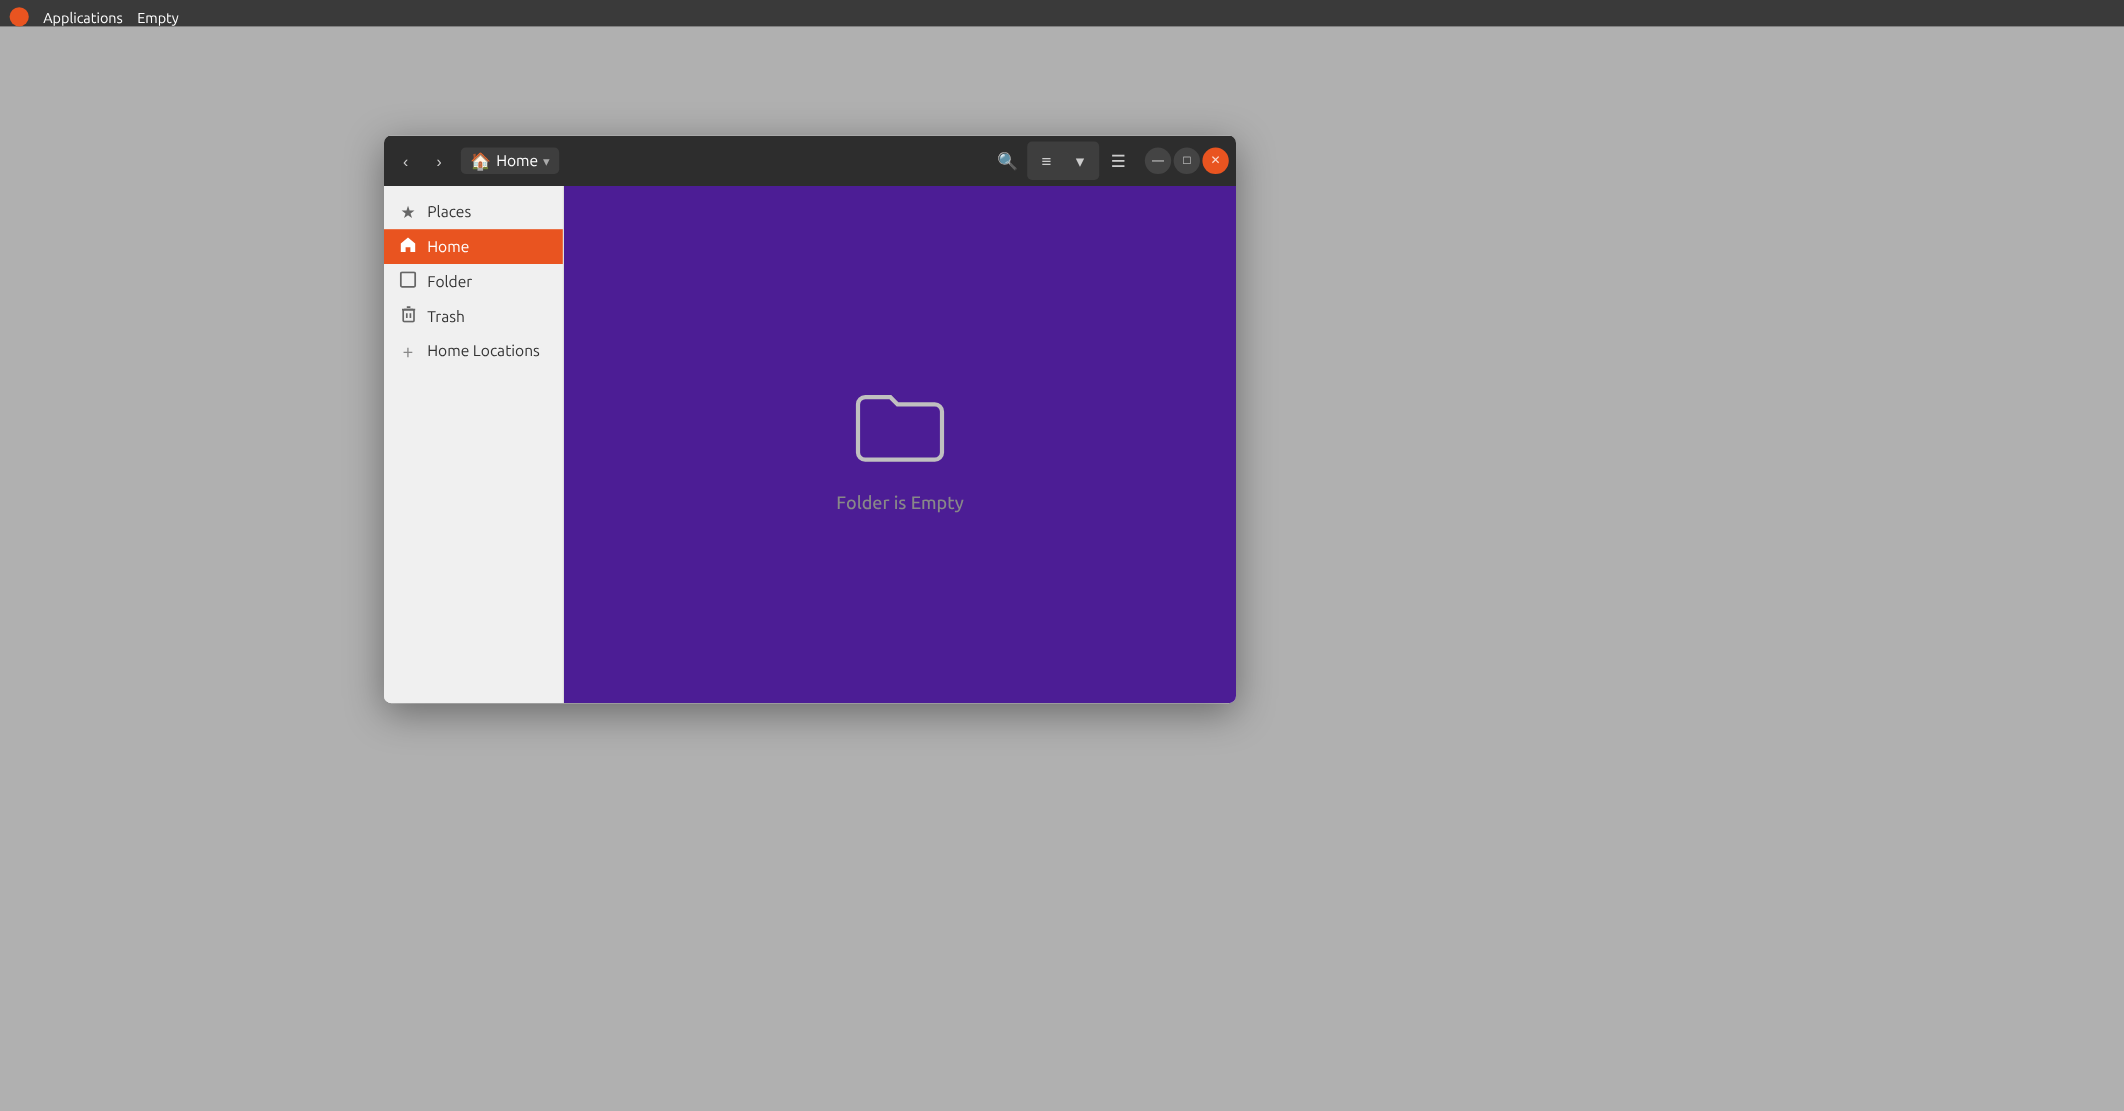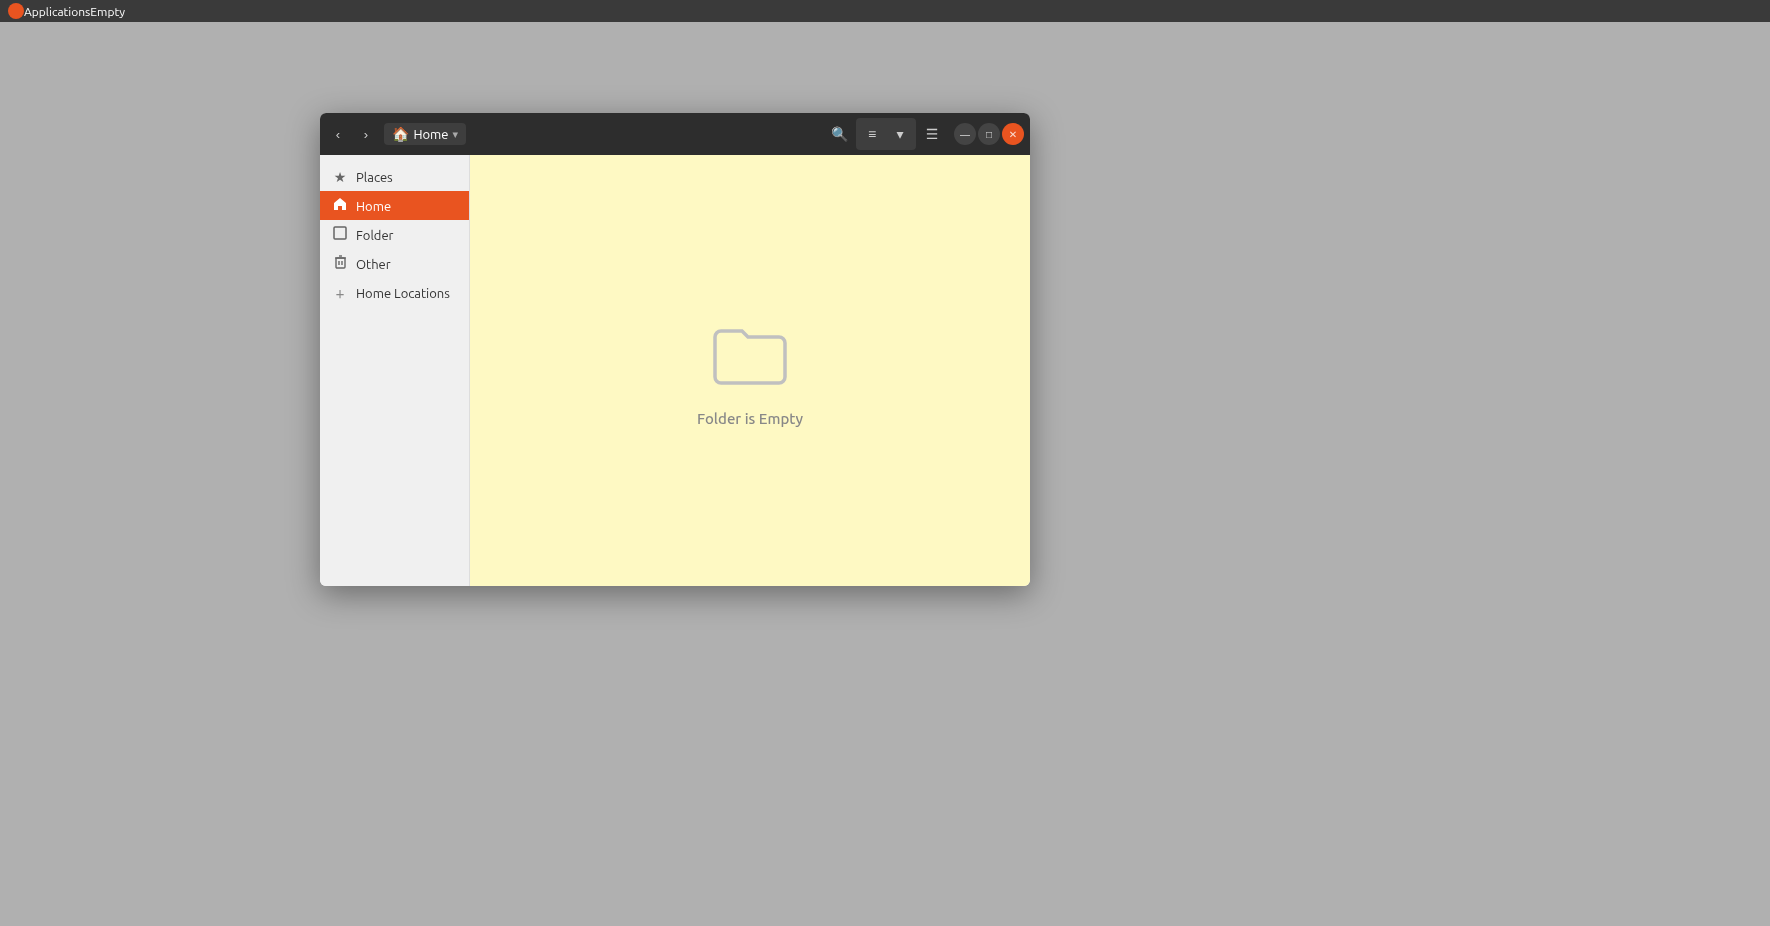--- a/index.html
+++ b/index.html
@@ -15,23 +15,23 @@
 
     
     .system-bar {
       position: absolute;
       top: 0;
       left: 0;
       width: 100%;
       height: 22px;
       background: #3a3a3a;
       display: flex;
-      align-items: center;
+      align-items: flex-end;
       padding: 0 8px;
-      gap: 0;
+      gap: 12px;
       z-index: 100;
     }
 
     .system-bar-logo {
       width: 16px;
       height: 16px;
       border-radius: 50%;
       background: #e95420;
       flex-shrink: 0;
       display: flex;
@@ -214,21 +214,21 @@
     }
 
     .sidebar-add {
       color: #888888;
       font-size: 16px;
     }
 
     
     .file-content {
       flex: 1;
-      background: #fef9c3;
+      background: #4c1d95;
       display: flex;
       flex-direction: column;
       align-items: center;
       justify-content: center;
     }
 
     .empty-folder-icon {
       width: 80px;
       height: 80px;
       margin-bottom: 16px;
@@ -309,21 +309,21 @@
       <div class="sidebar-item">
         <span class="sidebar-icon">
           <svg width="13" height="14" viewBox="0 0 13 14" fill="none" stroke="currentColor" stroke-width="1.4">
             <rect x="2" y="3" width="9" height="10" rx="1"></rect>
             <line x1="1" y1="3" x2="12" y2="3"></line>
             <line x1="5" y1="1" x2="8" y2="1"></line>
             <line x1="5" y1="6" x2="5" y2="10"></line>
             <line x1="8" y1="6" x2="8" y2="10"></line>
           </svg>
         </span>
-        <span>Other</span>
+        <span>Trash</span>
       </div>
 
       <div class="sidebar-item">
         <span class="sidebar-icon sidebar-add">+</span>
         <span>Home Locations</span>
       </div>
     </div>
 
     <div class="file-content">
       <svg class="empty-folder-icon" viewBox="0 0 80 70" fill="none" xmlns="http://www.w3.org/2000/svg">

